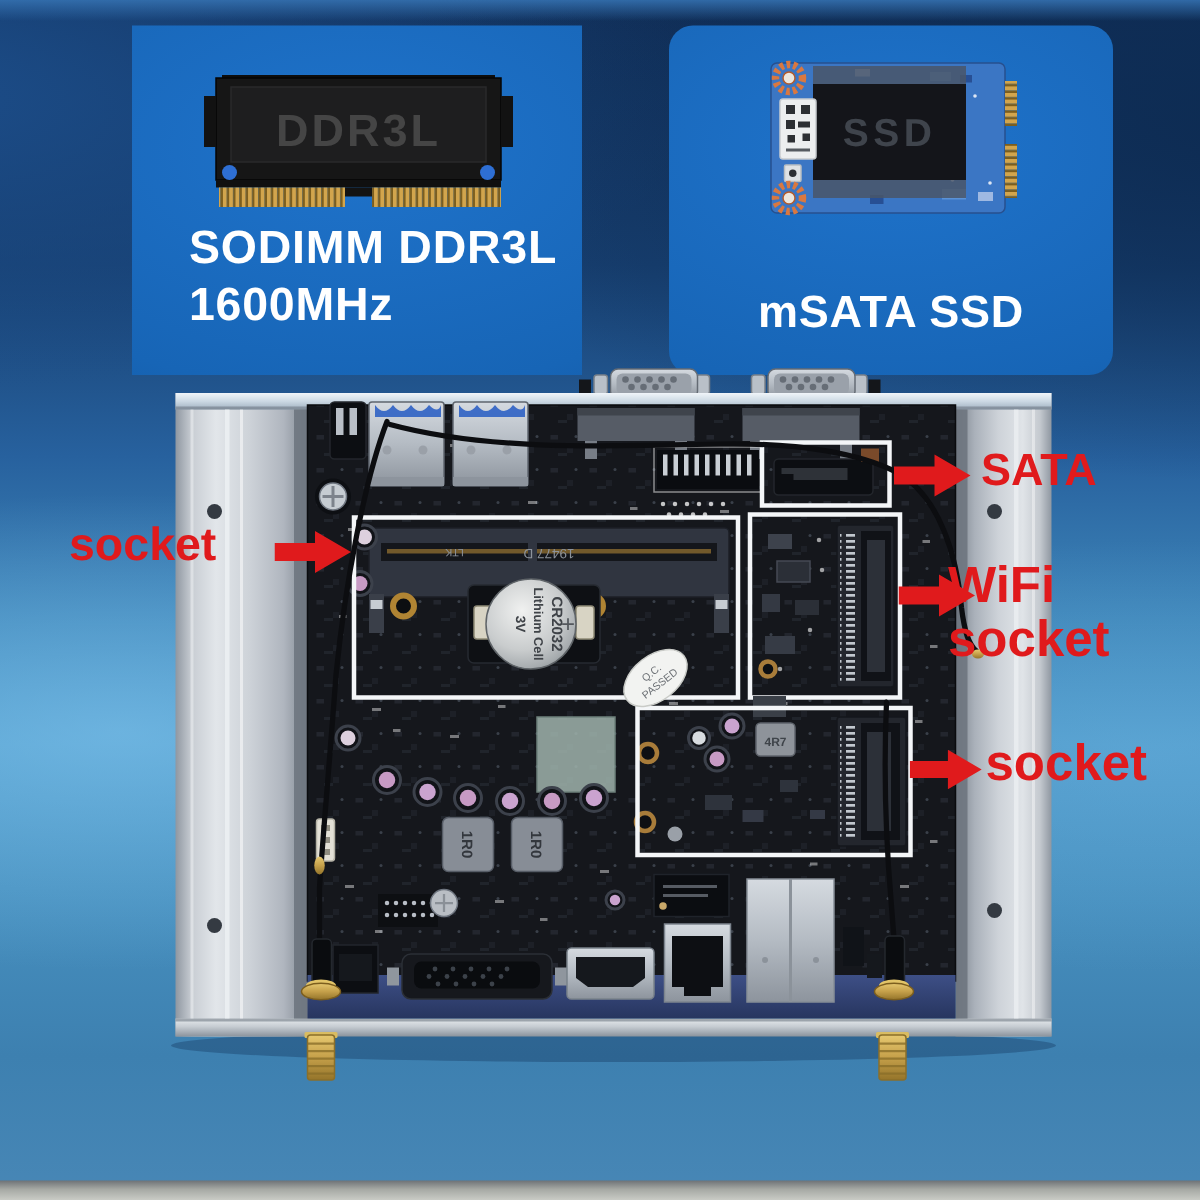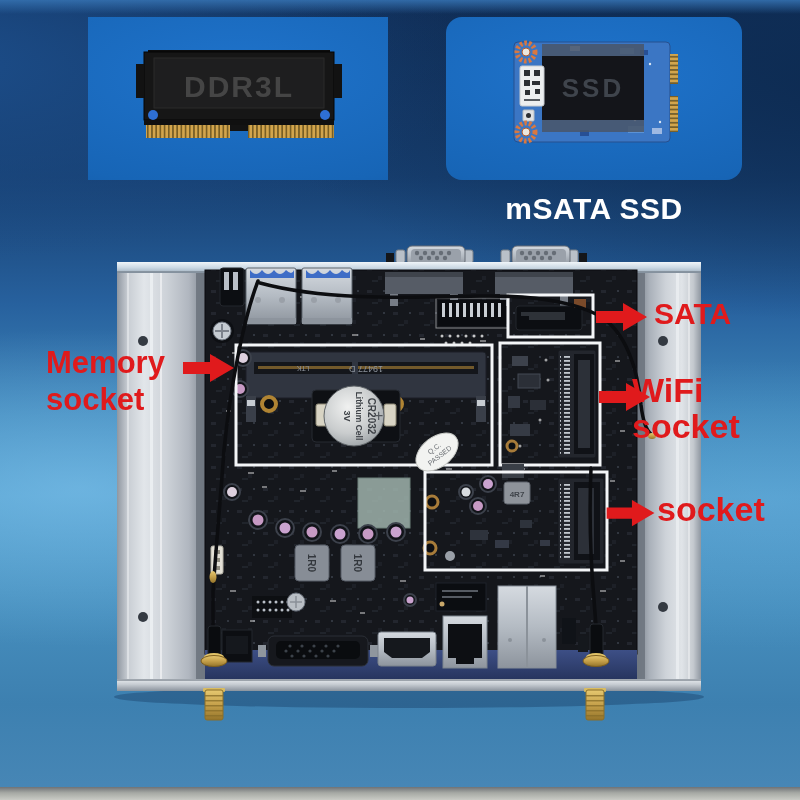--- a/index.html
+++ b/index.html
@@ -8,21 +8,21 @@
   .bg{position:absolute;inset:0;
     background:
       linear-gradient(180deg, rgba(52,112,175,.9) 0px, rgba(52,112,175,0) 14px),
       radial-gradient(140% 55% at 108% 10%, #0d2b52 0%, rgba(13,43,82,0) 55%),
       radial-gradient(120% 45% at -8% 8%, #1c4d89 0%, rgba(28,77,137,0) 55%),
       radial-gradient(85% 32% at 10% 61%, rgba(128,196,238,.6) 0%, rgba(128,196,238,0) 62%),
       radial-gradient(80% 30% at 96% 63%, rgba(105,175,222,.45) 0%, rgba(105,175,222,0) 60%),
       linear-gradient(180deg,#112f59 0%,#173f70 22%,#27619e 38%,#3f87ba 52%,#4f9bca 62%,#4790bf 74%,#3d80b0 88%,#4887b6 100%);}
   .bottom-gray{position:absolute;left:0;top:787px;width:800px;height:13px;
     background:linear-gradient(180deg,#6e7276 0%,#a6a9a4 45%,#c9cbc5 100%);}
-  .panel{position:absolute;top:17px;height:163px;
+  .panel{position:absolute;top:17px;height:233px;
     background:radial-gradient(120% 90% at 50% 35%, #1f73cb 0%, #1765b6 78%, #145ca9 100%);}
   .panel-left{left:88px;width:300px;}
   .panel-right{left:446px;width:296px;border-radius:16px;}
   .module-img{position:absolute;display:block;}
   .caption{position:absolute;color:var(--text-white,#ffffff);font-weight:bold;}
   .ram-caption{left:38px;top:129px;font-size:31px;line-height:38px;letter-spacing:.5px;}
   .ssd-caption{left:0;top:139px;width:100%;text-align:center;font-size:30px;letter-spacing:.5px;margin-top:36px;}
   .scene{position:absolute;left:0;top:0;}
   .anno{position:absolute;color:var(--accent-red,#e01a1c);font-weight:bold;}
   .anno .l{display:block;}
@@ -58,20 +58,24 @@
       <rect x="198" y="14" width="8" height="34" fill="#121212"></rect>
       <rect x="18" y="8" width="170" height="50" fill="#1e1e1f" stroke="#2a2a2b"></rect>
       <text x="103" y="47" font-size="30" font-weight="bold" fill="#454545" text-anchor="middle" letter-spacing="2">DDR3L</text>
       <rect x="8" y="70" width="190" height="5" fill="#101010"></rect>
       <circle cx="17" cy="65" r="5" fill="#2e6fd4"></circle>
       <circle cx="189" cy="65" r="5" fill="#2e6fd4"></circle>
       <rect x="10" y="75" width="84" height="13" fill="url(#rpin)"></rect>
       <rect x="112" y="75" width="86" height="13" fill="url(#rpin)"></rect>
       <rect x="94" y="75" width="18" height="6" fill="#131313"></rect>
     </svg>
+    <div class="caption ram-caption">
+      <div>SODIMM DDR3L</div>
+      <div>1600MHz</div>
+    </div>
   </div>
 
   <div class="panel panel-right">
     <svg class="module-img" style="left:64px;top:23px" width="170" height="104" viewBox="0 0 170 104">
       <defs>
         <pattern id="spin" width="8" height="4.4" patternUnits="userSpaceOnUse">
           <rect width="8" height="2.8" fill="#d2a54d"></rect>
             <rect y="2.8" width="8" height="1.6" fill="#7c5e1e"></rect>
         </pattern>
       </defs>
@@ -558,21 +562,20 @@
         <rect x="586" y="695" width="18" height="1.5"></rect>
           <rect x="586" y="700" width="18" height="1.5"></rect>
         <rect x="586" y="705" width="18" height="1.5"></rect>
           <rect x="586" y="710" width="18" height="1.5"></rect>
           <rect x="586" y="715" width="18" height="1.5"></rect>
       </g>
     </g>
   </svg>
 
   <div class="anno memory-label">
-    <span class="l">Memory</span>
     <span class="l">socket</span>
   </div>
   <svg class="arrow memory-arrow" width="52" height="32" viewBox="0 0 52 32">
     <path d="M0,10 H27 V2 L51,16 L27,30 V22 H0 Z"></path>
   </svg>
 
   <div class="anno sata-label">SATA</div>
   <svg class="arrow sata-arrow" width="52" height="32" viewBox="0 0 52 32">
     <path d="M0,10 H27 V2 L51,16 L27,30 V22 H0 Z"></path>
   </svg>

